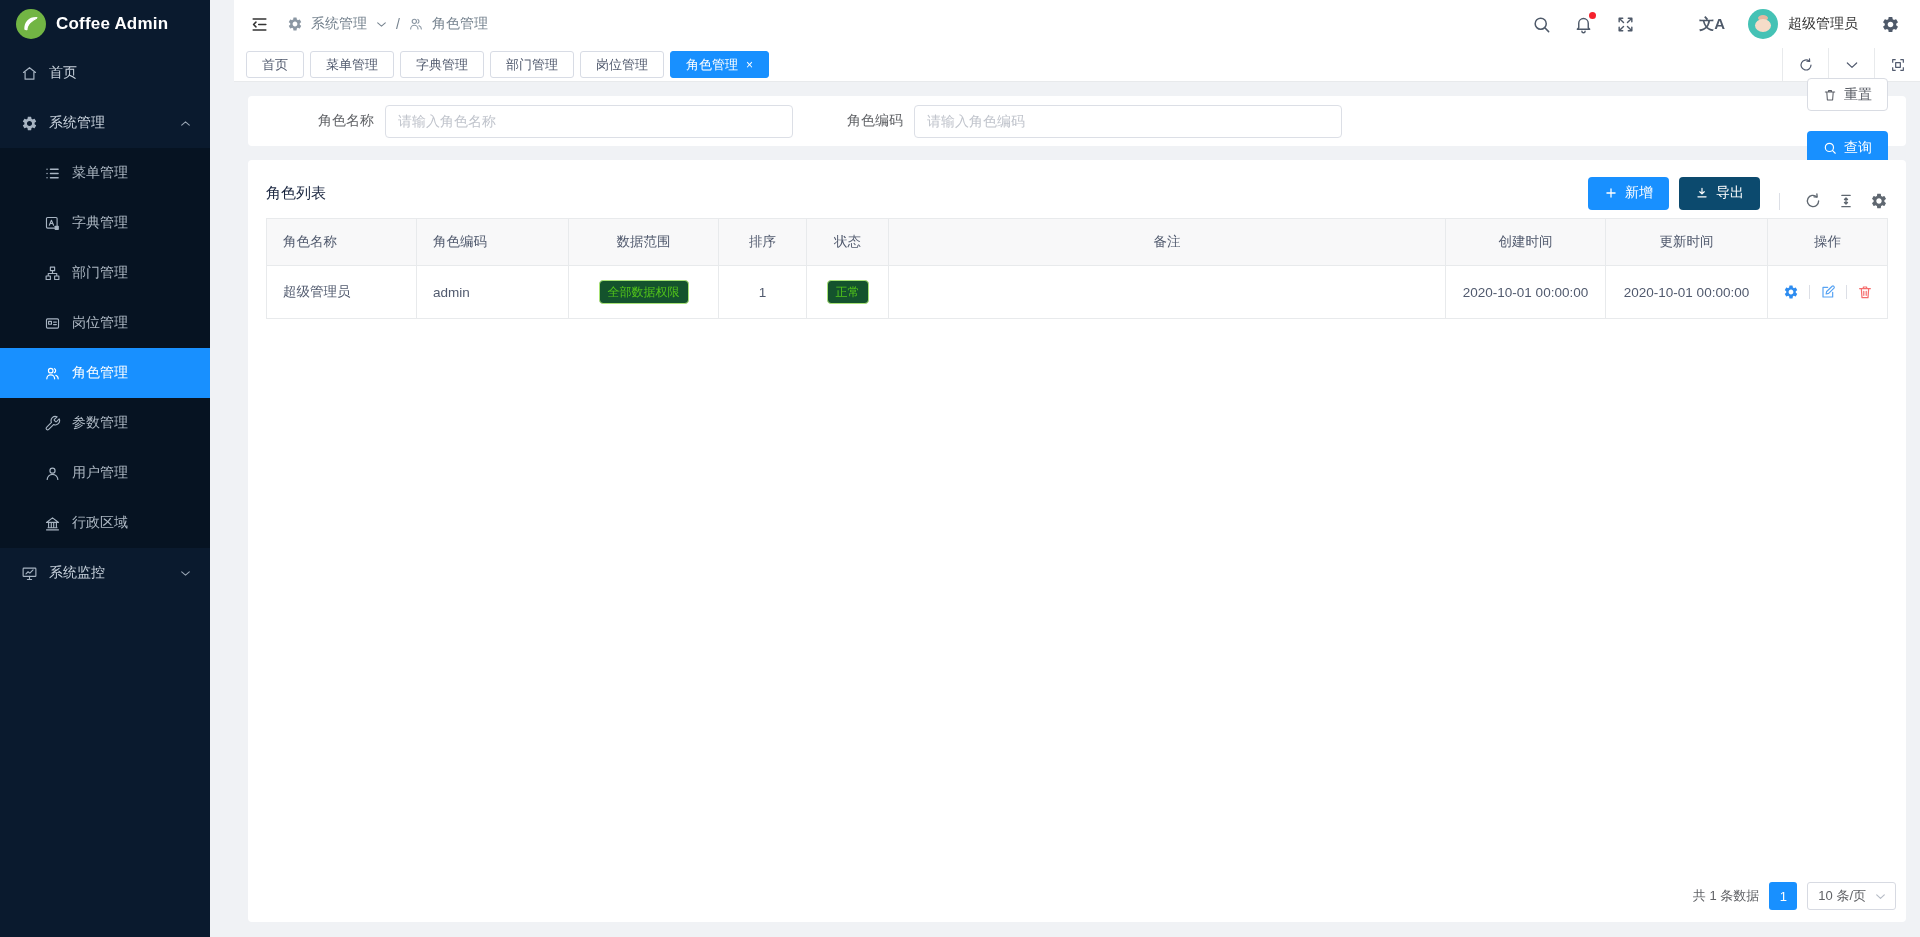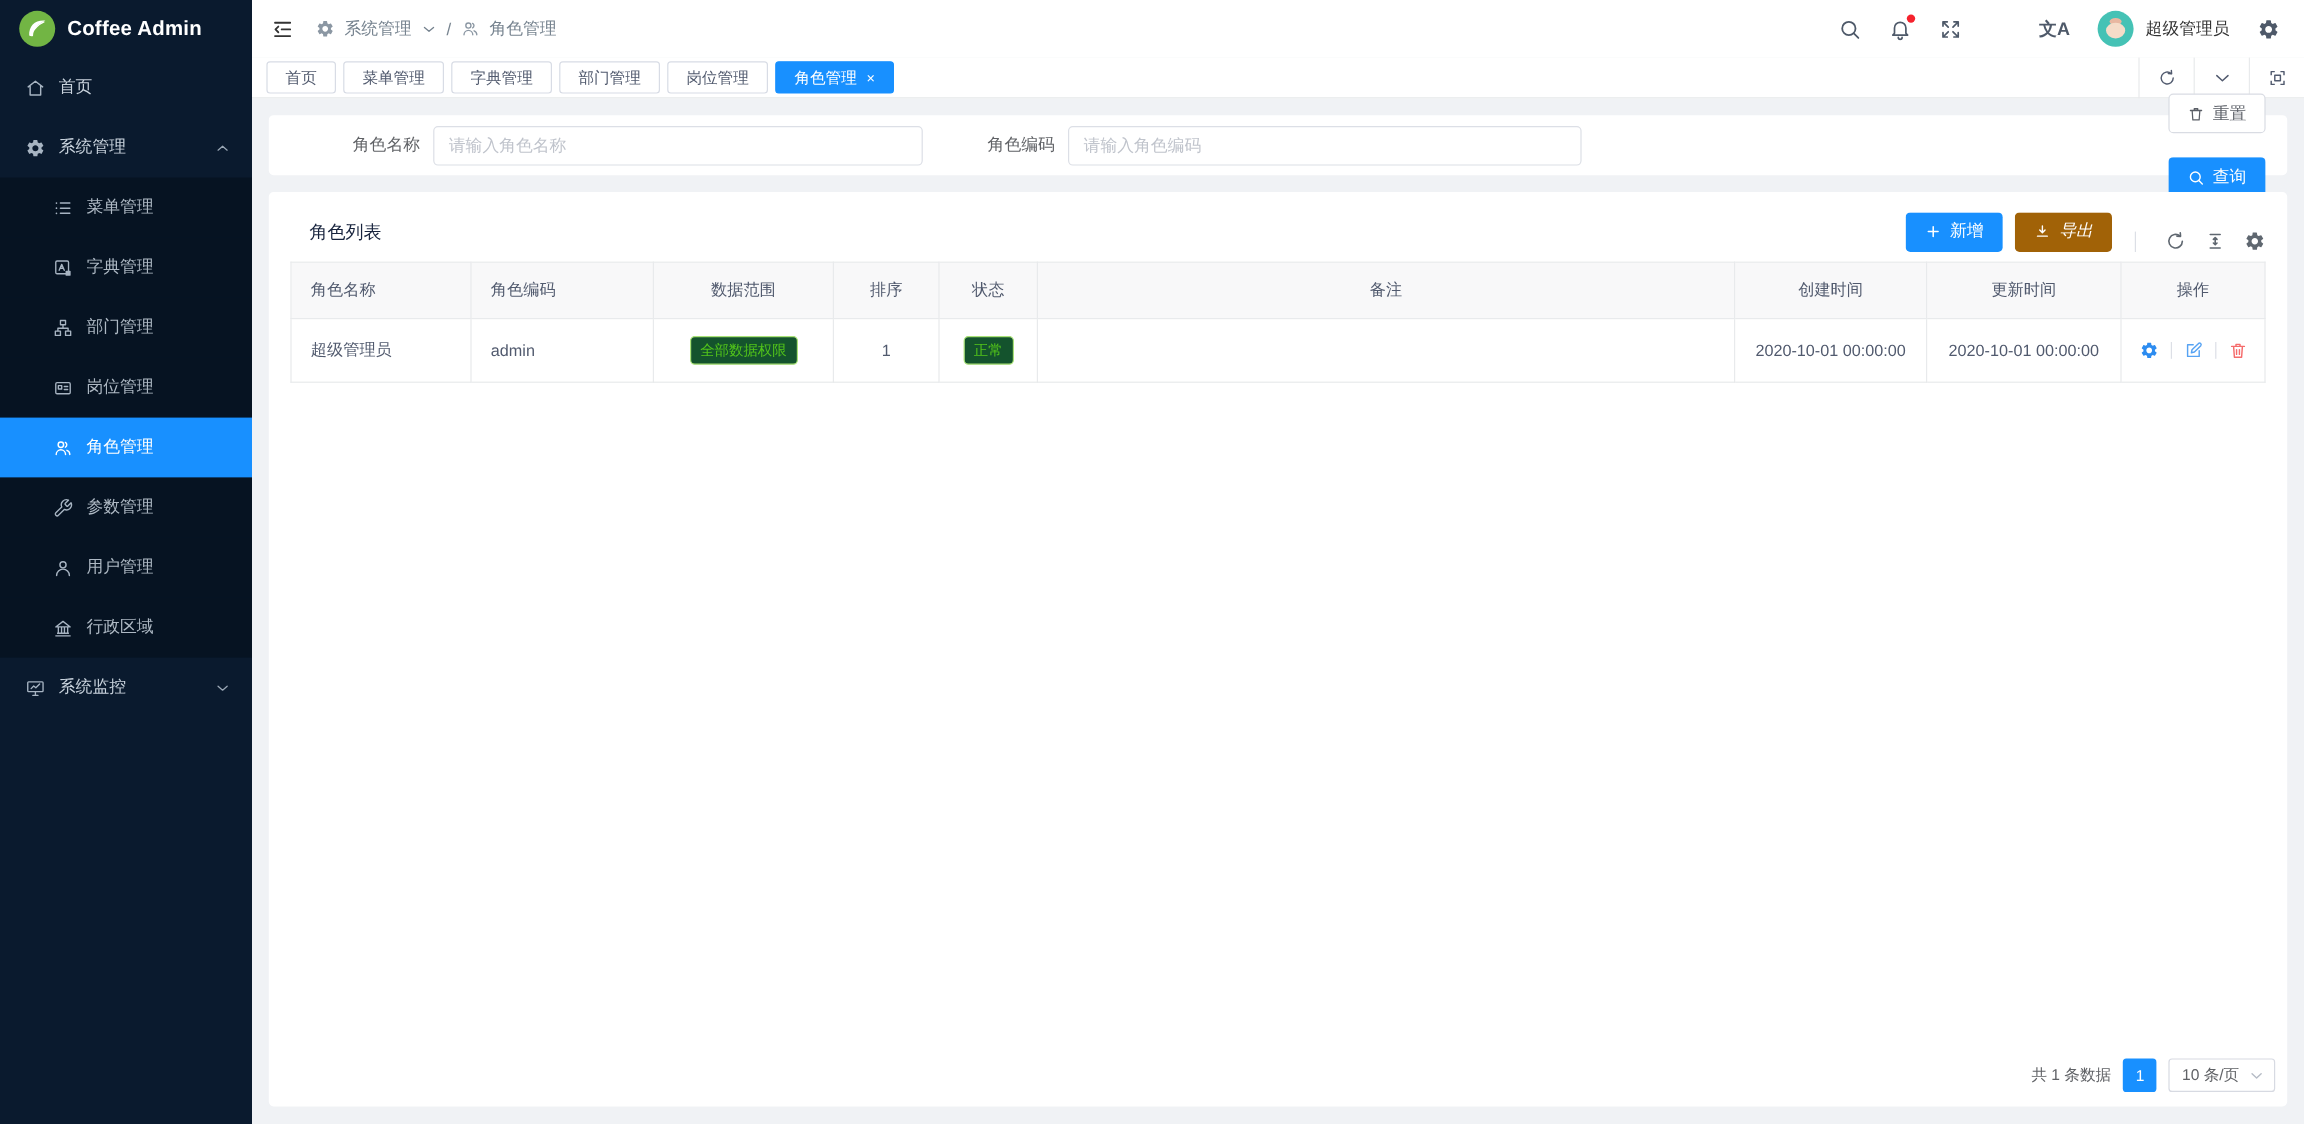--- a/index.html
+++ b/index.html
@@ -1,17 +1,17 @@
 <!DOCTYPE html>
 <html><head>
 <meta charset="utf-8">
 <style>
   * { margin:0; padding:0; box-sizing:border-box; }
   html,body { width:1920px; height:937px; overflow:hidden; font-family:"Liberation Sans","DejaVu Sans",sans-serif; background:#f0f2f5; }
-  .layout { display:flex; width:1920px; height:937px; }
+  .layout { display:flex; width:1920px; height:937px;gap:24px; }
 
   
   .sidebar { width:210px; height:937px; background:#0a1a2e; flex:0 0 210px; }
   .logo-row { height:48px; display:flex; align-items:center; padding-left:16px; gap:10px; }
   .logo-badge { width:30px; height:30px; border-radius:50%; background:#72b544; display:flex; align-items:center; justify-content:center; }
   .logo-badge svg { width:22px; height:22px; }
   .logo-title { color:#fff; font-weight:bold; font-size:17px; letter-spacing:.2px; }
   .s-item { height:50px; display:flex; align-items:center; gap:11px; padding-left:21px; font-size:14px; color:#c9d3dd; cursor:pointer; }
   .s-item .ic { color:#a7b4c2; }
   .s-sub { padding-left:44px; background:#061322; color:#aeb9c4; }
@@ -54,26 +54,26 @@
   .f-label { width:110px; text-align:right; margin-right:11px; font-size:14px; color:#606266; }
   .f-label.second { width:102px; margin-left:8px; }
   .f-input { width:408px; height:33px; border:1px solid #dcdfe6; border-radius:4px; padding:0 12px; font-size:14px; color:#606266; outline:none; font-family:inherit; }
   .f-input::placeholder { color:#c0c4cc; }
   .f-input.code { width:428px; }
   .f-btns { margin-left:auto; display:flex; gap:20px;flex-direction:column; }
   .btn { height:33px; border-radius:4px; font-size:14px; display:inline-flex; align-items:center; gap:7px; padding:0 15px; cursor:pointer; border:1px solid transparent; font-family:inherit; }
   .btn .ic { width:14px; height:14px; }
   .btn-plain { background:#fff; border-color:#d9dce3; color:#5a5e66; }
   .btn-primary { background:#1890ff; color:#fff; }
-  .btn-warning { background:#a16207; color:#fff;font-style:italic; }
+  .btn-warning { background:#0c4a6e; color:#fff; }
 
   
   .table-card { margin-top:14px; background:#fff; border-radius:4px; padding:10px 18px 12px; height:762px; position:relative; }
   .card-head { display:flex; align-items:center; height:46px; }
-  .card-title { font-size:15px; color:#17233d;margin-left:16px; }
+  .card-title { font-size:15px; color:#17233d; }
   .head-actions { margin-left:auto; display:flex; align-items:flex-end; }
   .head-actions .btn { margin-left:10px; }
   .v-div { width:1px; height:17px; background:#dcdfe6; margin:0 9px 0 19px; }
   .icon-btn { width:18px; height:18px; color:#5f6770; margin-left:15px; cursor:pointer; }
 
   table.grid { width:100%; border-collapse:collapse; table-layout:fixed; margin-top:2px; }
   .grid th { background:#f8f8f9; height:47px; font-size:13.5px; font-weight:500; color:#515a6e; border:1px solid #e8eaec; text-align:center; }
   .grid td { height:53px; font-size:13.5px; color:#515a6e; border:1px solid #e8eaec; text-align:center; background:#fff; }
   .grid th.al, .grid td.al { text-align:left; padding-left:16px; }
   .tag-green { display:inline-block; padding:2px 8px; font-size:12px; color:#52c41a; border:1px solid #a9e277; background:#14532d; border-radius:4px; line-height:1.5; }

